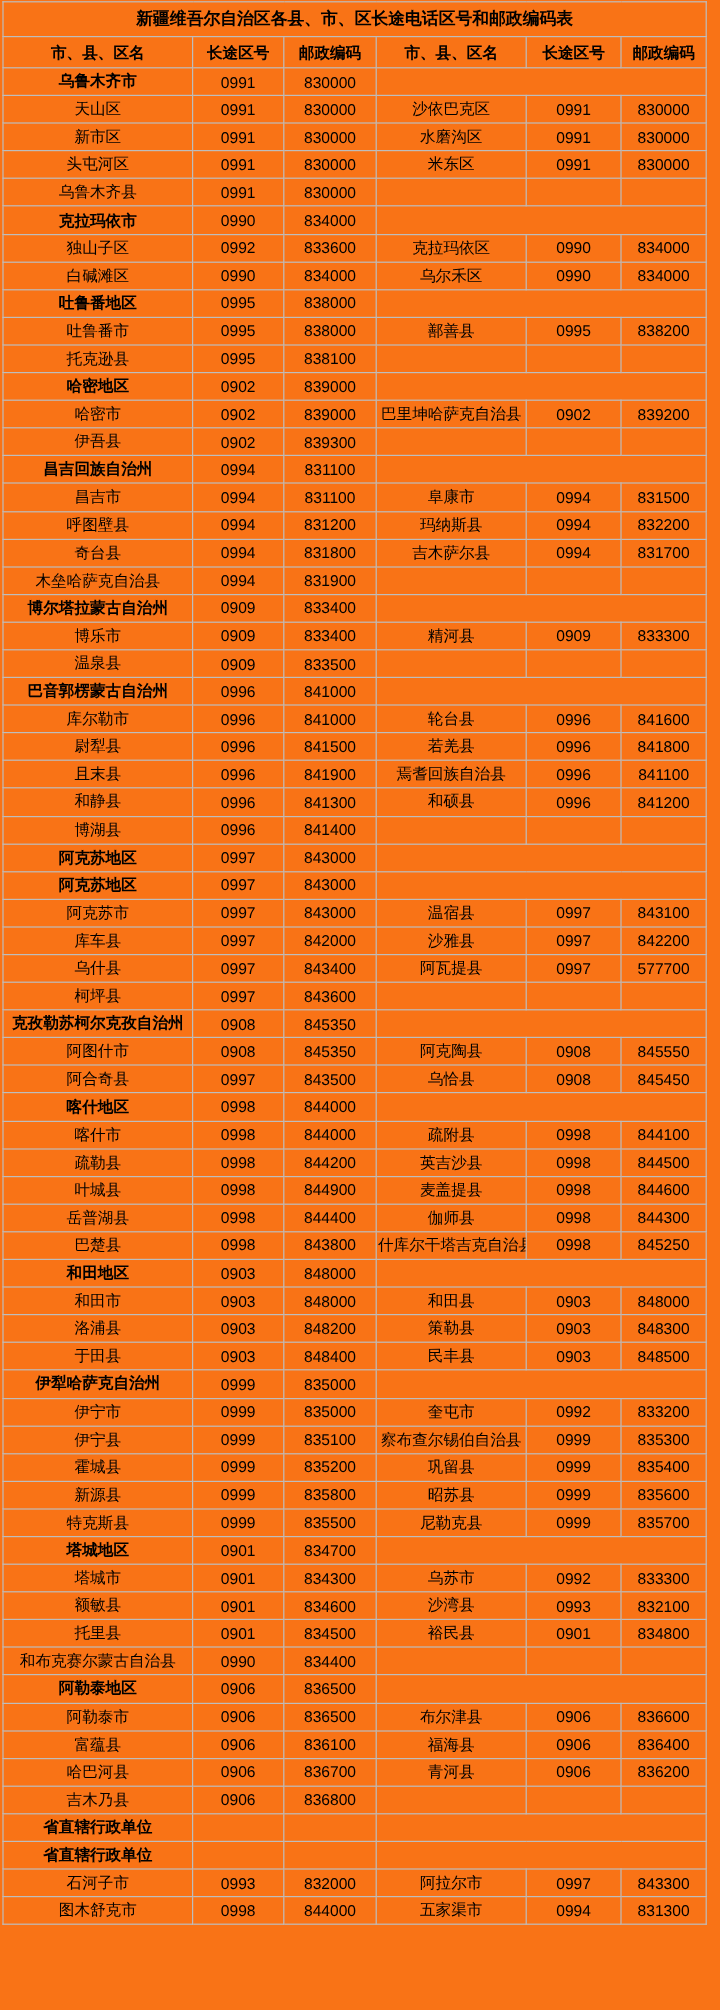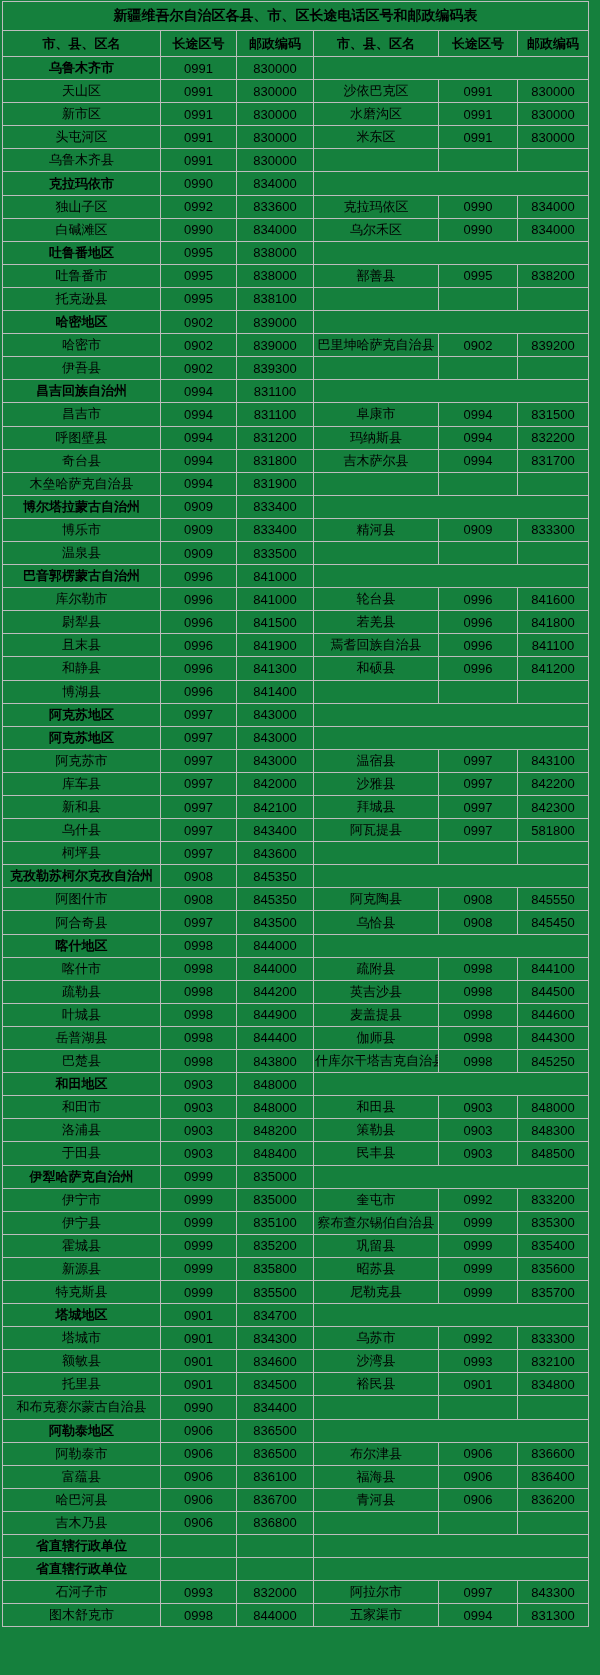--- a/index.html
+++ b/index.html
@@ -1,20 +1,20 @@
 <!DOCTYPE html>
 <html><head>
 <meta charset="utf-8">
 <style>
   * { box-sizing: border-box; }
   html, body { margin: 0; padding: 0; background: #ffffff; }
   .page {
     width: 600px;
     height: 1675px;
-    background: #15803d;
+    background: #f97316;
     overflow: hidden;
     font-family: "Liberation Sans", "DejaVu Sans", sans-serif;
   }
   table.codes {
     border-collapse: collapse;
     table-layout: fixed;
     margin-left: 2px;
     margin-top: 1px;
     width: 586px;
   }
@@ -301,34 +301,26 @@
         </tr>
         <tr>
           <td class="name">库车县</td>
           <td class="">0997</td>
           <td class="">842000</td>
           <td class="name">沙雅县</td>
           <td class="">0997</td>
           <td class="">842200</td>
         </tr>
         <tr>
-          <td class="name">新和县</td>
-          <td class="">0997</td>
-          <td class="">842100</td>
-          <td class="name">拜城县</td>
-          <td class="">0997</td>
-          <td class="">842300</td>
-        </tr>
-        <tr>
           <td class="name">乌什县</td>
           <td class="">0997</td>
           <td class="">843400</td>
           <td class="name">阿瓦提县</td>
           <td class="">0997</td>
-          <td class="">581800</td>
+          <td class="">577700</td>
         </tr>
         <tr>
           <td class="name">柯坪县</td>
           <td class="">0997</td>
           <td class="">843600</td>
           <td class="name"></td>
           <td class=""></td>
           <td class=""></td>
         </tr>
         <tr class="region">

